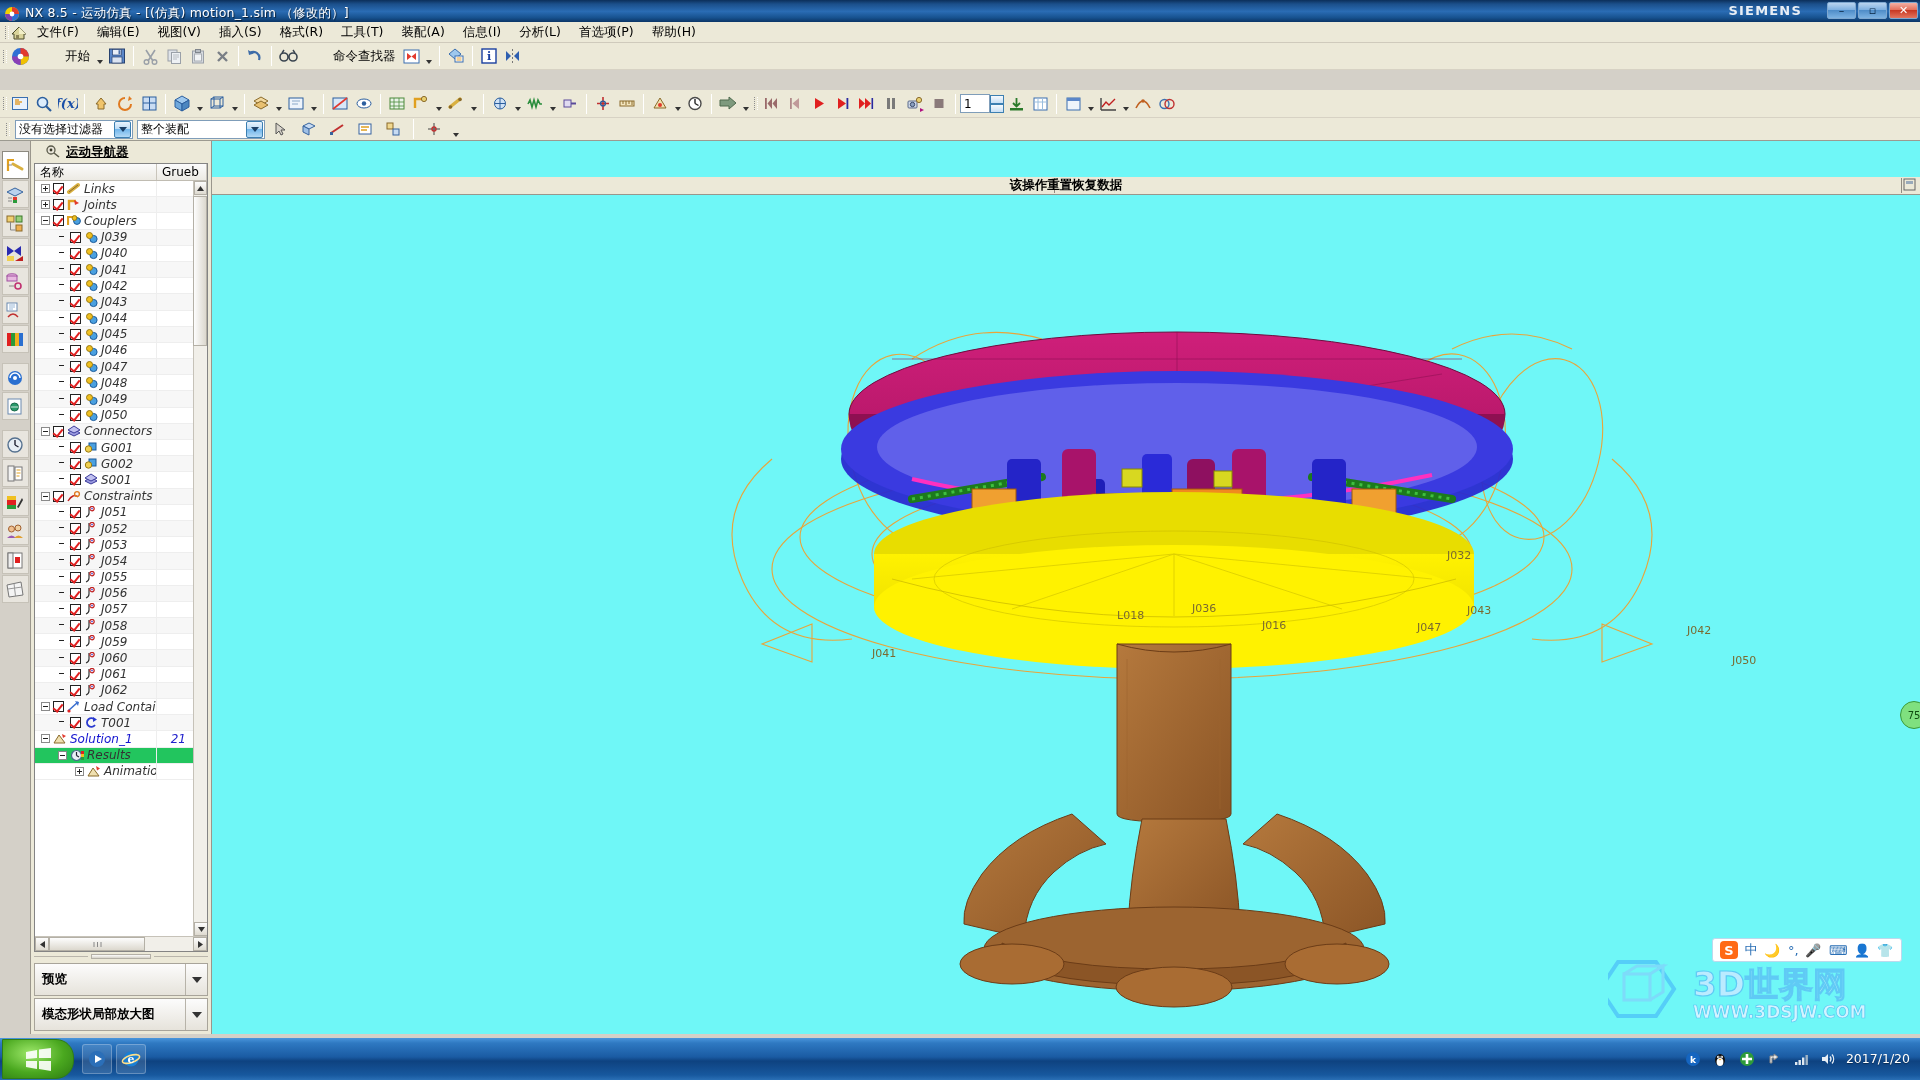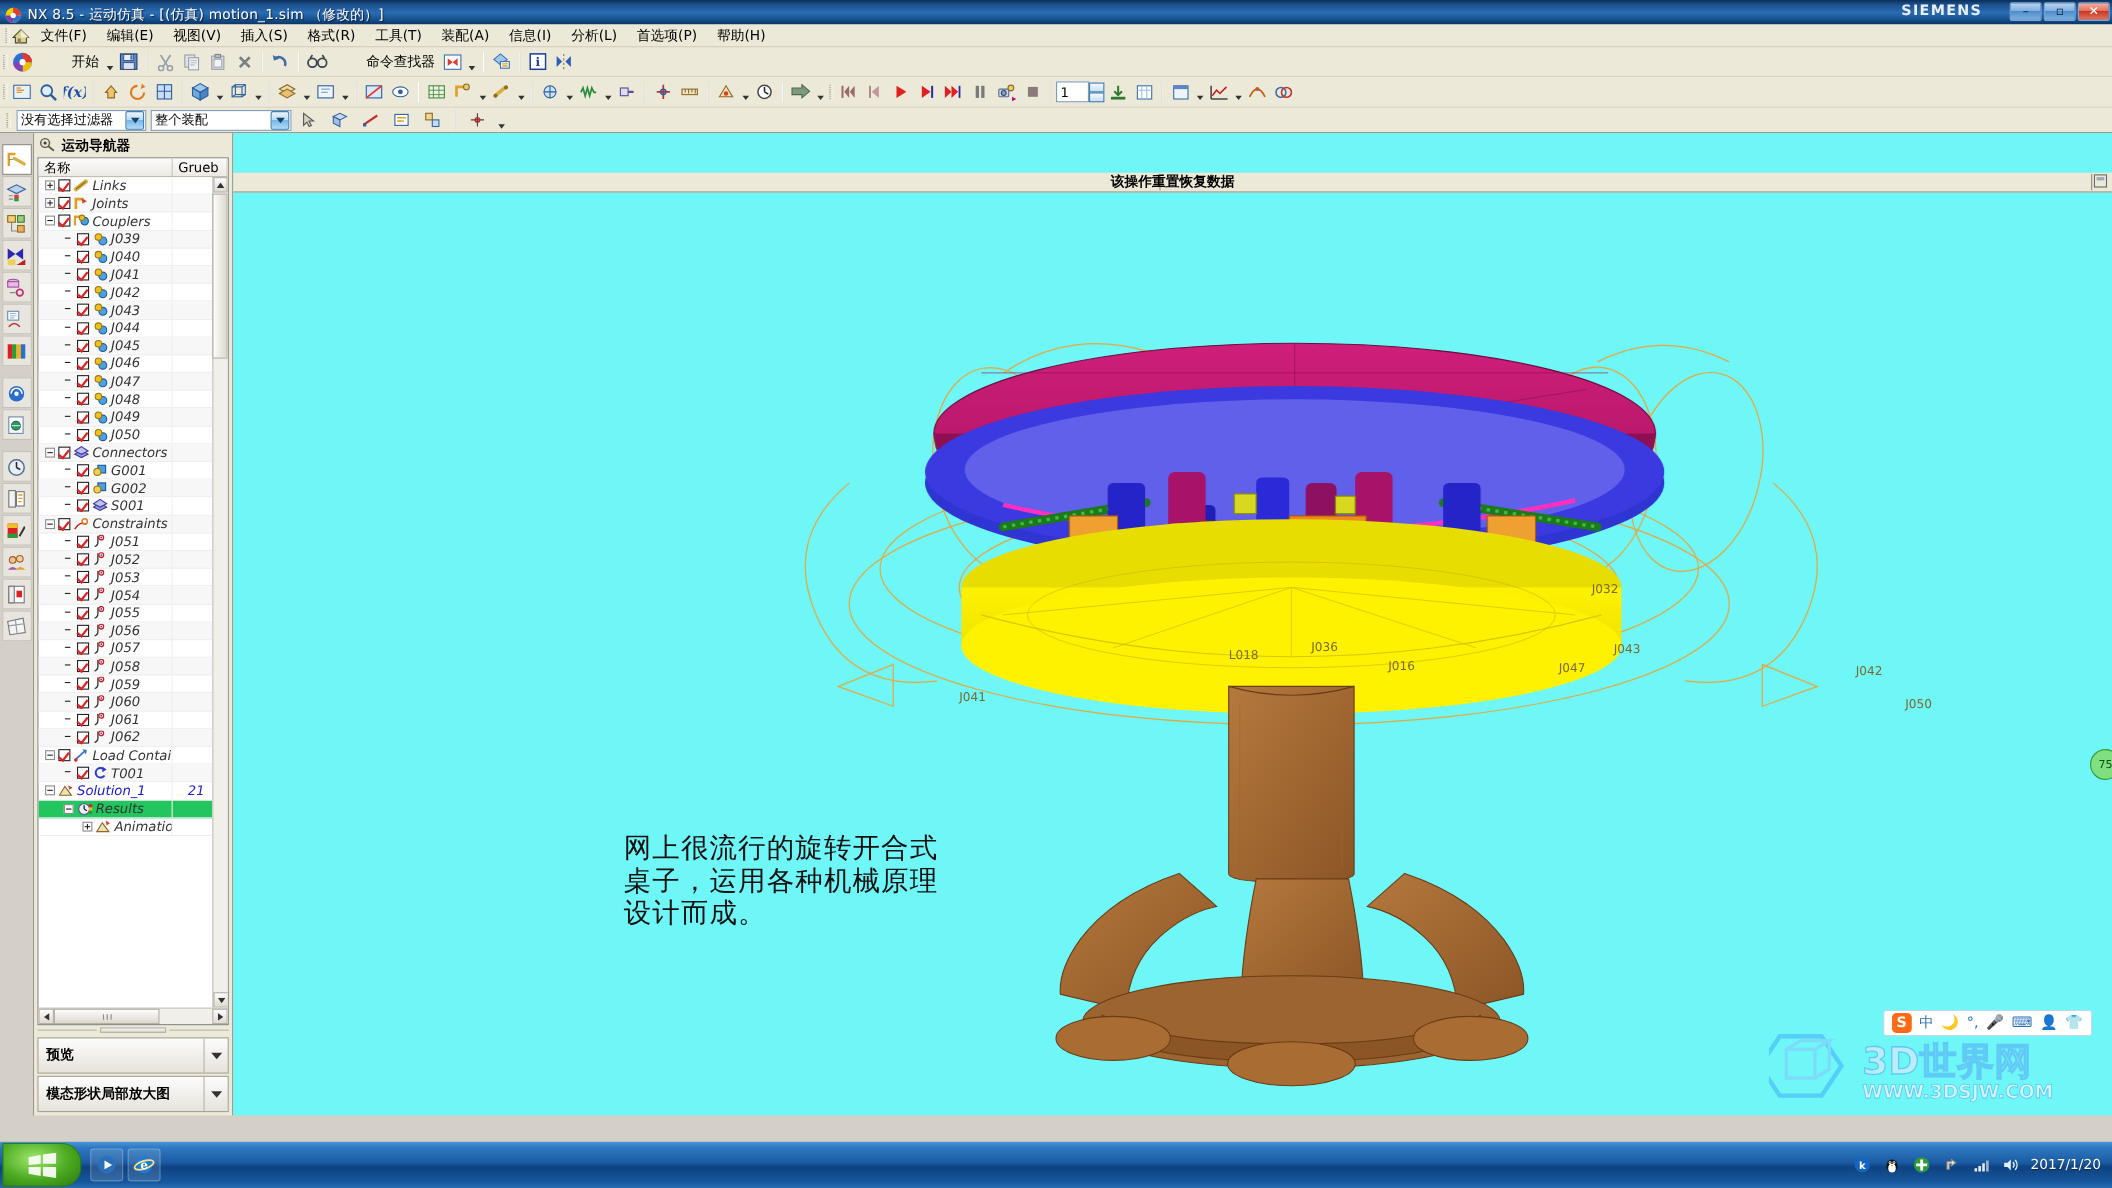--- a/index.html
+++ b/index.html
@@ -40,21 +40,21 @@
   .grip:after{
     content:""; position:absolute; left:3px; top:2px; width:2px; height:13px;
     border-left:1px dotted #8d8d8d; border-right:1px dotted #fff;
   }
   .menu-home-ico{ width:18px;height:17px;display:flex;align-items:center;justify-content:center; }
   #menubar .mi { padding:2px 9px; font-size:12.5px; color:#000; cursor:default; white-space:nowrap;}
 
   
   .toolbar { background:#ece9d8; display:flex; align-items:center; border-bottom:1px solid #d7d2c4; }
   #tb1 { height:27px; }
-  #tb2 { height:28px; }
+  #tb2 { height:28px;margin-top:20px; }
   .tbtn { width:24px;height:23px; display:flex;align-items:center;justify-content:center; position:relative;}
   .sep { width:1px;height:20px;background:#aca899;margin:0 4px; border-right:1px solid #fff;}
   .drop { width:11px;height:23px;display:flex;align-items:flex-end;justify-content:center;padding-bottom:4px;}
   .drop:after{content:"";border-left:3.5px solid transparent;border-right:3.5px solid transparent;border-top:4px solid #333;}
   .tlabel{ font-size:12.5px; padding:0 4px 0 1px;margin-left:32px;}
 
   
   #selbar { height:23px; background:#ece9d8; display:flex; align-items:center; gap:4px; padding-left:3px; border-bottom:1px solid #9c9a90;}
   .combo {
     height:19px; background:#fff; border:1px solid #7f9db9; display:flex; align-items:center;
@@ -72,21 +72,21 @@
   #main { display:flex; height:calc(1080px - 22px - 21px - 27px - 28px - 24px - 23px - 42px); position:relative;}
   
   #resbar { width:31px; background:#d4d0c8; border-right:1px solid #9a968c; padding-top:10px; display:flex; flex-direction:column; align-items:center;}
   .resitem{ width:27px;height:28px; margin-bottom:1px; border:1px solid #c6c2b8; background:#e8e5de;
             display:flex;align-items:center;justify-content:center;}
   .resitem.sel{ background:#fff; border:1px solid #8d8a80;}
   .resgap{ height:9px;}
 
   
   #nav { width:181px; background:#ece9d8; border-right:1px solid #9a968c; display:flex; flex-direction:column;}
-  #nav .navtitle{ height:22px; display:flex; align-items:center; gap:6px; padding-left:4px; font-size:12.5px; font-weight:bold;}
+  #nav .navtitle{ height:22px; display:flex; align-items:center; gap:6px; padding-left:14px; font-size:12.5px; font-weight:bold;text-decoration:underline;}
   #tree-wrap{ flex:1; margin:0 3px; background:#fff; border:1px solid #848484; display:flex; flex-direction:column; overflow:hidden;}
   .thead{ height:17px; display:flex; background:linear-gradient(to bottom,#fbfbfb,#eceae3); border-bottom:1px solid #c0bcb2; font-size:12px;}
   .thead .th{ padding-left:5px; display:flex;align-items:center; border-right:1px solid #c9c5bb;}
   .th-name{ width:122px;}
   .th-gr{ flex:1;}
   .tbody{ flex:1; overflow:hidden; position:relative;}
   .trow{ height:16.2px; display:flex; align-items:center; font-size:12px; border-bottom:1px solid #eeeeee; position:relative;font-style:italic;}
   .trow .cell-name{ width:122px; display:flex;align-items:center; overflow:hidden; white-space:nowrap; border-right:1px solid #eee; height:100%;}
   .trow .cell-gr{ flex:1; text-align:right; padding-right:7px; color:#2222cc;}
   .expander{
@@ -1452,23 +1452,20 @@
         <text x="980" y="453">J036</text>
         <text x="1050" y="470">J016</text>
         <text x="1255" y="455">J043</text>
         <text x="1475" y="475">J042</text>
         <text x="660" y="498">J041</text>
         <text x="1520" y="505">J050</text>
         <text x="1205" y="472">J047</text>
       </g>
     </svg>
 
-    <div class="annotation">网上很流行的旋转开合式
-桌子，运用各种机械原理
-设计而成。</div>
 
     <div class="tri-badge">75</div>
 
     <div class="ime">
       <span class="sogou">S</span>
       <span class="g">中</span>
       <span class="g">🌙</span>
       <span class="g">°,</span>
       <span class="g">🎤</span>
       <span class="g">⌨</span>

